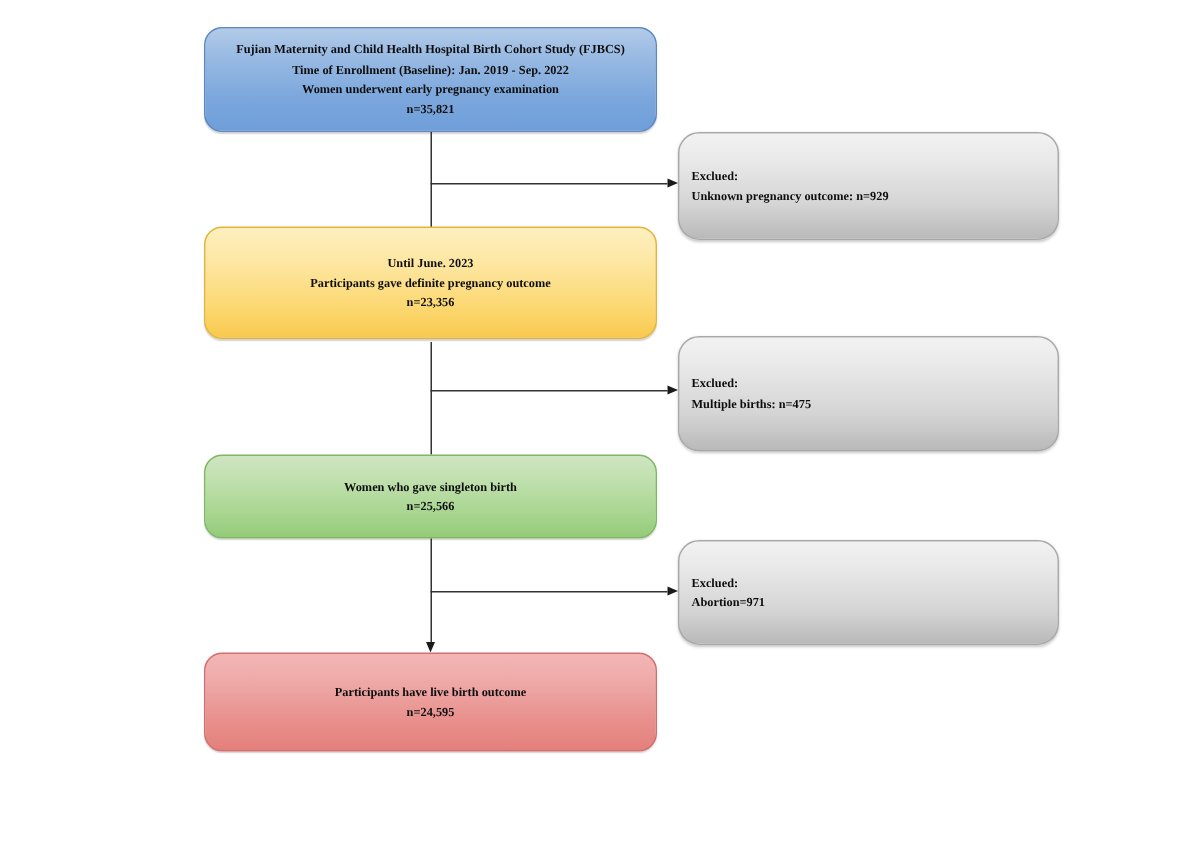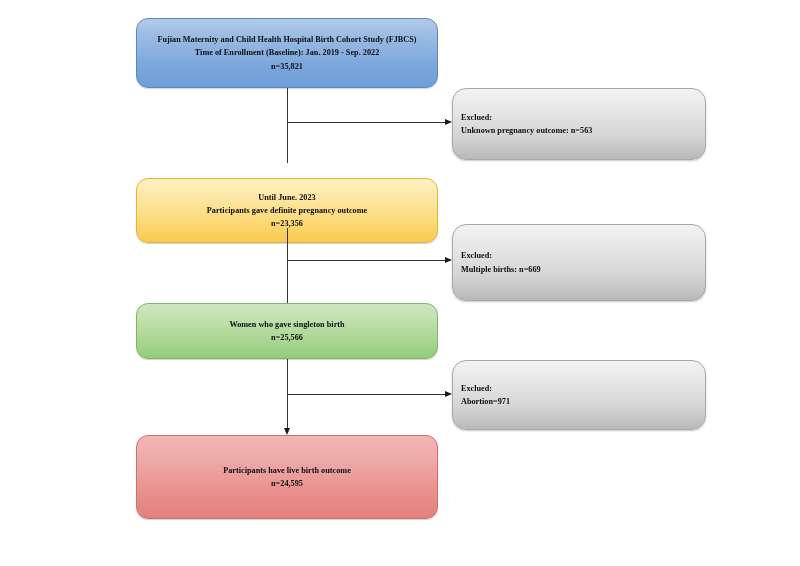--- a/index.html
+++ b/index.html
@@ -53,38 +53,38 @@
 
   .node-blue {
     top: 18px;
     height: 70px;
     background: linear-gradient(to bottom, #b3cbe8 0%, #9dbde4 22%, #7aa6dc 70%, #6f9ed9 100%);
     border: 1px solid #5b88c0;
     box-shadow: 0 1px 1px rgba(0,0,0,0.18);
   }
 
   .node-yellow {
-    top: 178px;
-    height: 65px;
+    top: 151px;
+    height: 75px;
     background: linear-gradient(to bottom, #fdf0bf 0%, #fde7a4 30%, #fcd872 72%, #f9c94f 100%);
     border: 1px solid #e3b43c;
     box-shadow: 0 1px 1px rgba(0,0,0,0.18);
   }
 
   .node-green {
     top: 303px;
     height: 56px;
     background: linear-gradient(to bottom, #cfe5c2 0%, #bddfaa 35%, #a5d48d 75%, #94cb79 100%);
     border: 1px solid #7fb765;
     box-shadow: 0 1px 1px rgba(0,0,0,0.18);
   }
 
   .node-red {
     top: 435px;
-    height: 84px;
+    height: 66px;
     background: linear-gradient(to bottom, #f2b6b5 0%, #eeaaa8 28%, #e88e8b 72%, #e4807c 100%);
     border: 1px solid #d06f6c;
     box-shadow: 0 1px 1px rgba(0,0,0,0.18);
     text-align: center;
   }
 
   
   .node-gray {
     left: 452px;
     width: 254px;
@@ -129,45 +129,46 @@
   }
 </style>
 </head>
 <body>
 
 <div id="flowchart">
 
   <div class="node node-main node-blue">
     <span class="line">Fujian Maternity and Child Health Hospital Birth Cohort Study (FJBCS)</span>
     <span class="line">Time of Enrollment (Baseline):  Jan. 2019 - Sep. 2022</span>
+    <span class="line">Women underwent early pregnancy examination</span>
     <span class="line">n=35,821</span>
   </div>
 
   <div class="conn conn-v" style="left:287px; top:88px; height:75px;"></div>
   <div class="conn conn-h" style="left:287px; top:122px; width:158px;"></div>
   <div class="arrow-right" style="left:445px; top:118.5px;"></div>
 
   <div class="node node-gray gray-1">
     <span class="line">Exclued:</span>
-    <span class="line">Unknown pregnancy outcome: n=563</span>
+    <span class="line">Unknown pregnancy outcome: n=929</span>
   </div>
 
   <div class="node node-main node-yellow">
     <span class="line">Until June. 2023</span>
     <span class="line">Participants gave definite pregnancy outcome</span>
     <span class="line">n=23,356</span>
   </div>
 
   <div class="conn conn-v" style="left:287px; top:228px; height:75px;"></div>
   <div class="conn conn-h" style="left:287px; top:260px; width:158px;"></div>
   <div class="arrow-right" style="left:445px; top:256.5px;"></div>
 
   <div class="node node-gray gray-2">
     <span class="line">Exclued:</span>
-    <span class="line">Multiple births: n=669</span>
+    <span class="line">Multiple births: n=475</span>
   </div>
 
   <div class="node node-main node-green">
     <span class="line">Women who gave singleton birth</span>
     <span class="line">n=25,566</span>
   </div>
 
   <div class="conn conn-v" style="left:287px; top:359px; height:70px;"></div>
   <div class="arrow-down" style="left:283.5px; top:428px;"></div>
   <div class="conn conn-h" style="left:287px; top:394px; width:158px;"></div>

